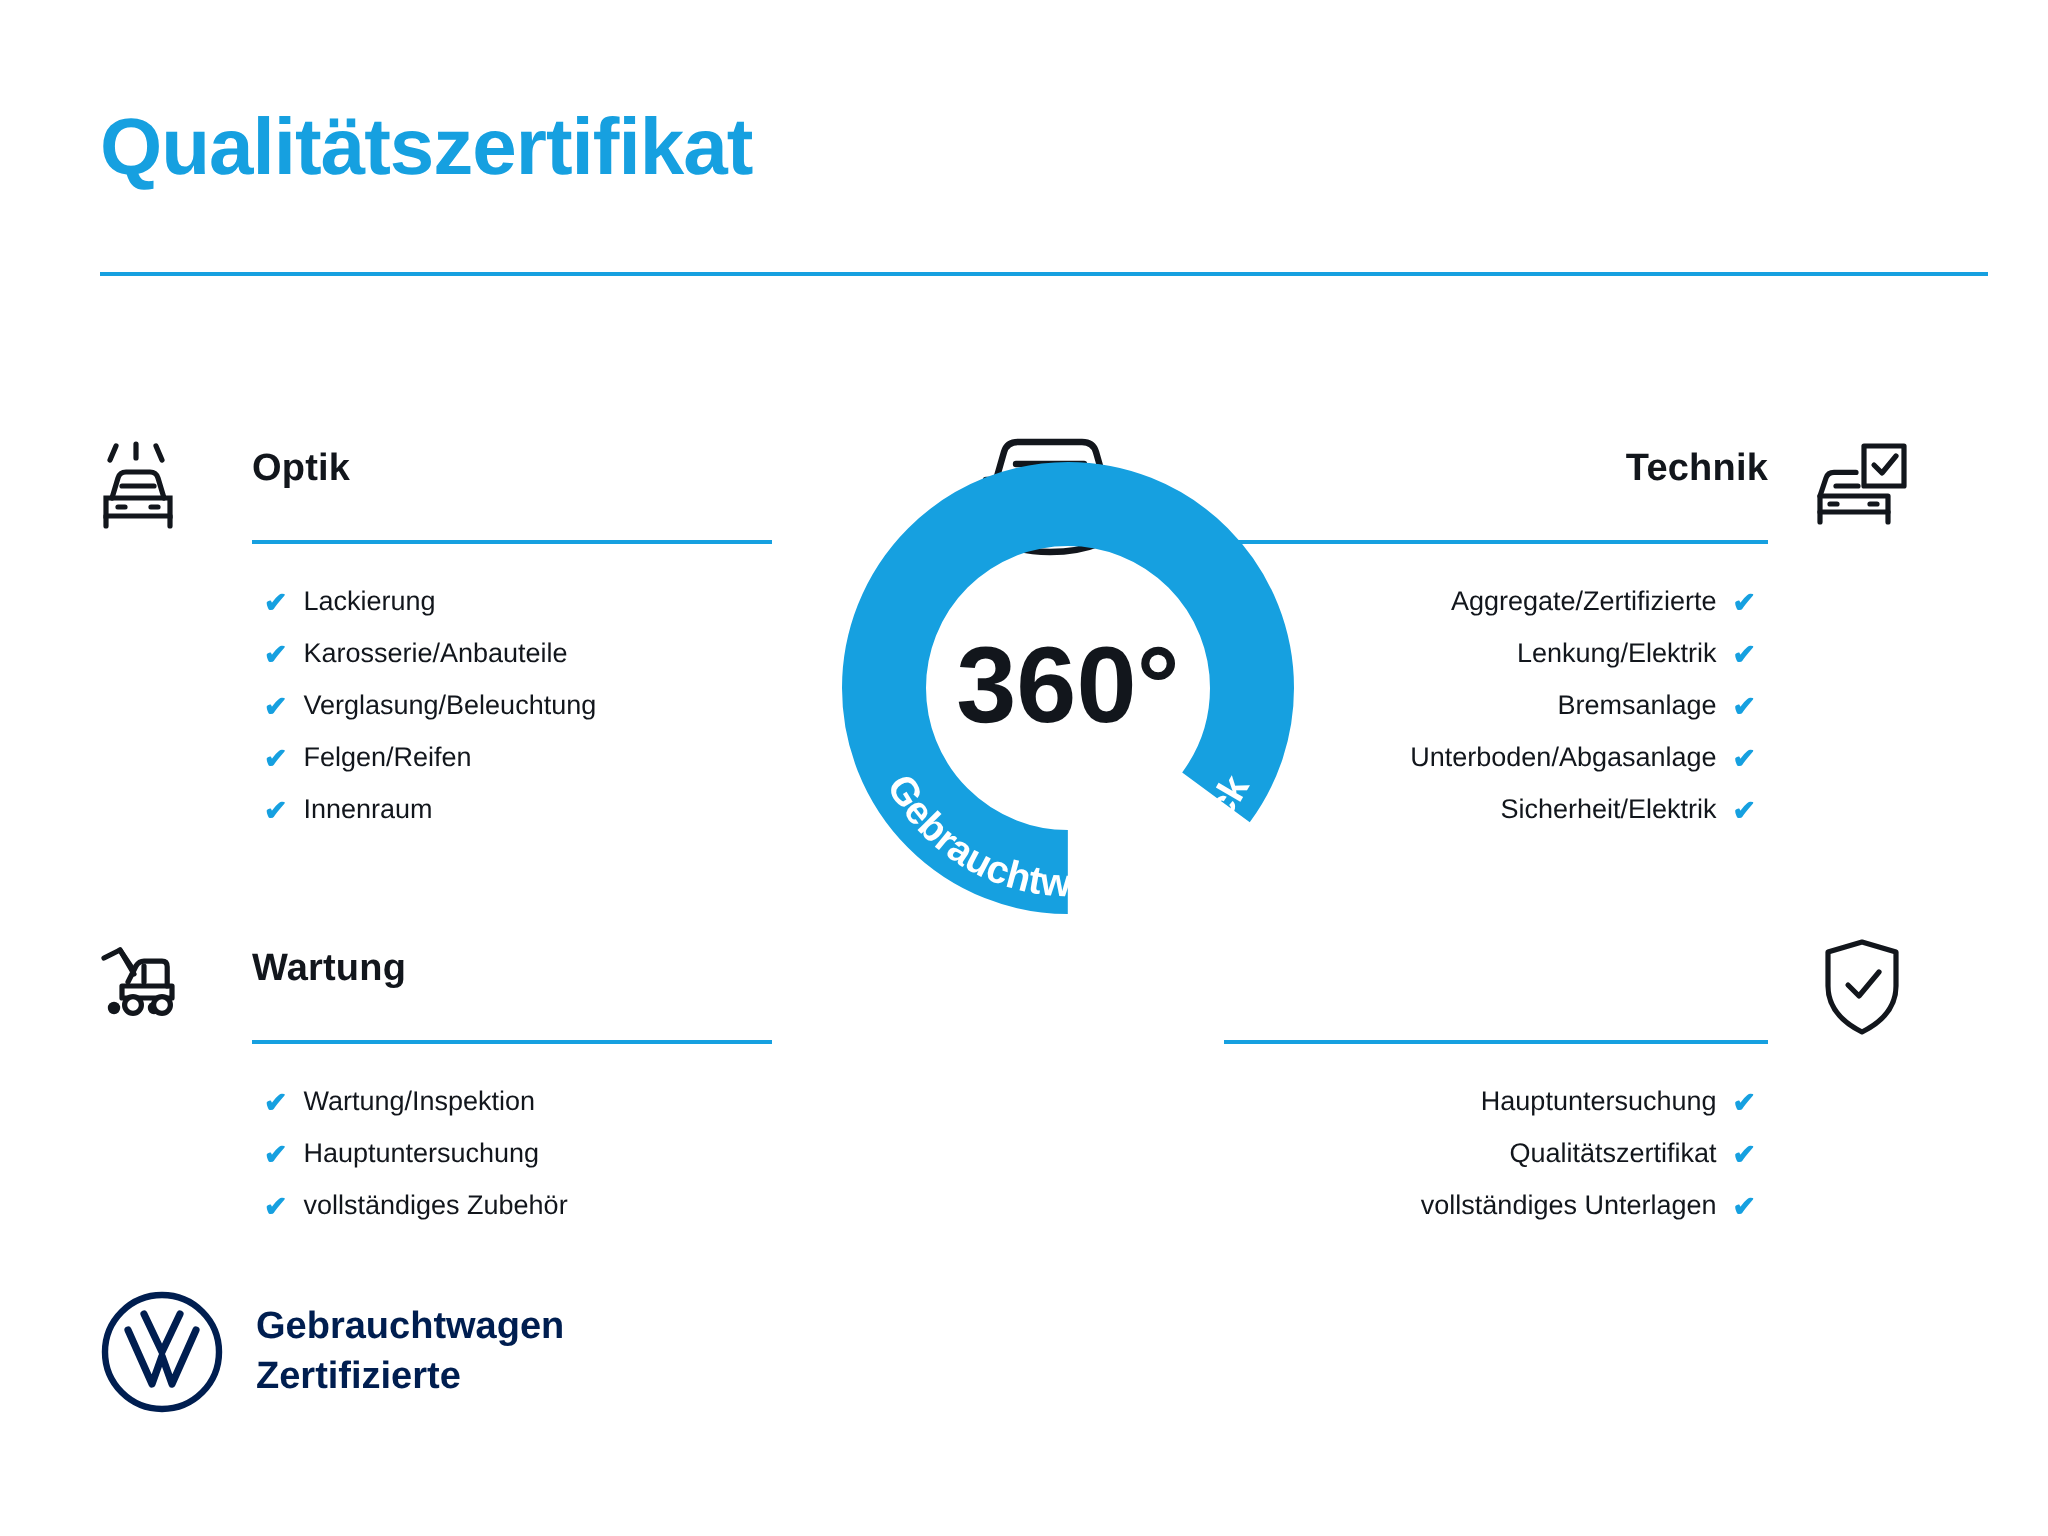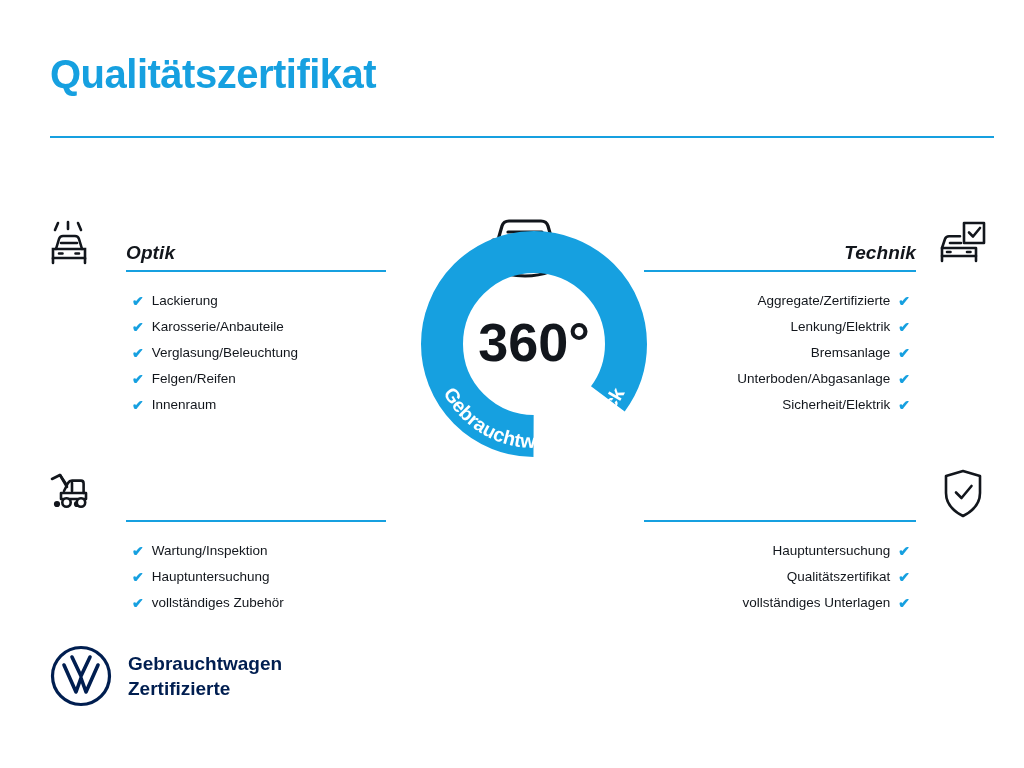--- a/index.html
+++ b/index.html
@@ -38,21 +38,21 @@
 
   
   .col-left {
     position: absolute;
     left: 46px;
     top: 210px;
     width: 340px;
   }
   .col-right {
     position: absolute;
-    left: 644px;
+    left: 612px;
     top: 210px;
     width: 352px;
   }
   .block { position: relative; }
 
   .block-head {
     display: flex;
     align-items: flex-end;
     height: 62px;
   }
@@ -68,23 +68,22 @@
   }
   .head-text {
     flex: 1 1 auto;
     padding: 0 0 0 18px;
   }
   .head-text.right { padding: 0 18px 0 0; text-align: right; }
   .head-title {
     font-size: 19px;
     font-weight: bold;
     color: #12161c;
-    padding-bottom: 6px;
+    padding-bottom: 24px;
     letter-spacing: 0.1px;
-    font-style: italic;
   }
   .head-underline {
     height: 2px;
     background: #16A0E0;
     width: 100%;
   }
 
   .items {
     margin-top: 16px;
     list-style: none;
@@ -215,20 +214,21 @@
               <circle cx="19" cy="35" r="3.1"></circle>
               <circle cx="29" cy="35" r="3.1"></circle>
             </g>
             <g fill="none" stroke="#12161C" stroke-width="2.6" stroke-linecap="round">
               <circle cx="18.5" cy="33.5" r="4.2" fill="#fff"></circle>
               <circle cx="33" cy="33.5" r="4.2" fill="#fff"></circle>
             </g>
           </svg>
         </div>
         <div class="head-text">
+          <div class="head-title">Wartung</div>
           <div class="head-underline"></div>
         </div>
       </div>
       <ul class="items">
         <li class="item">
           <span class="check">✔</span>
           <span>Wartung/Inspektion</span>
         </li>
         <li class="item">
           <span class="check">✔</span>

